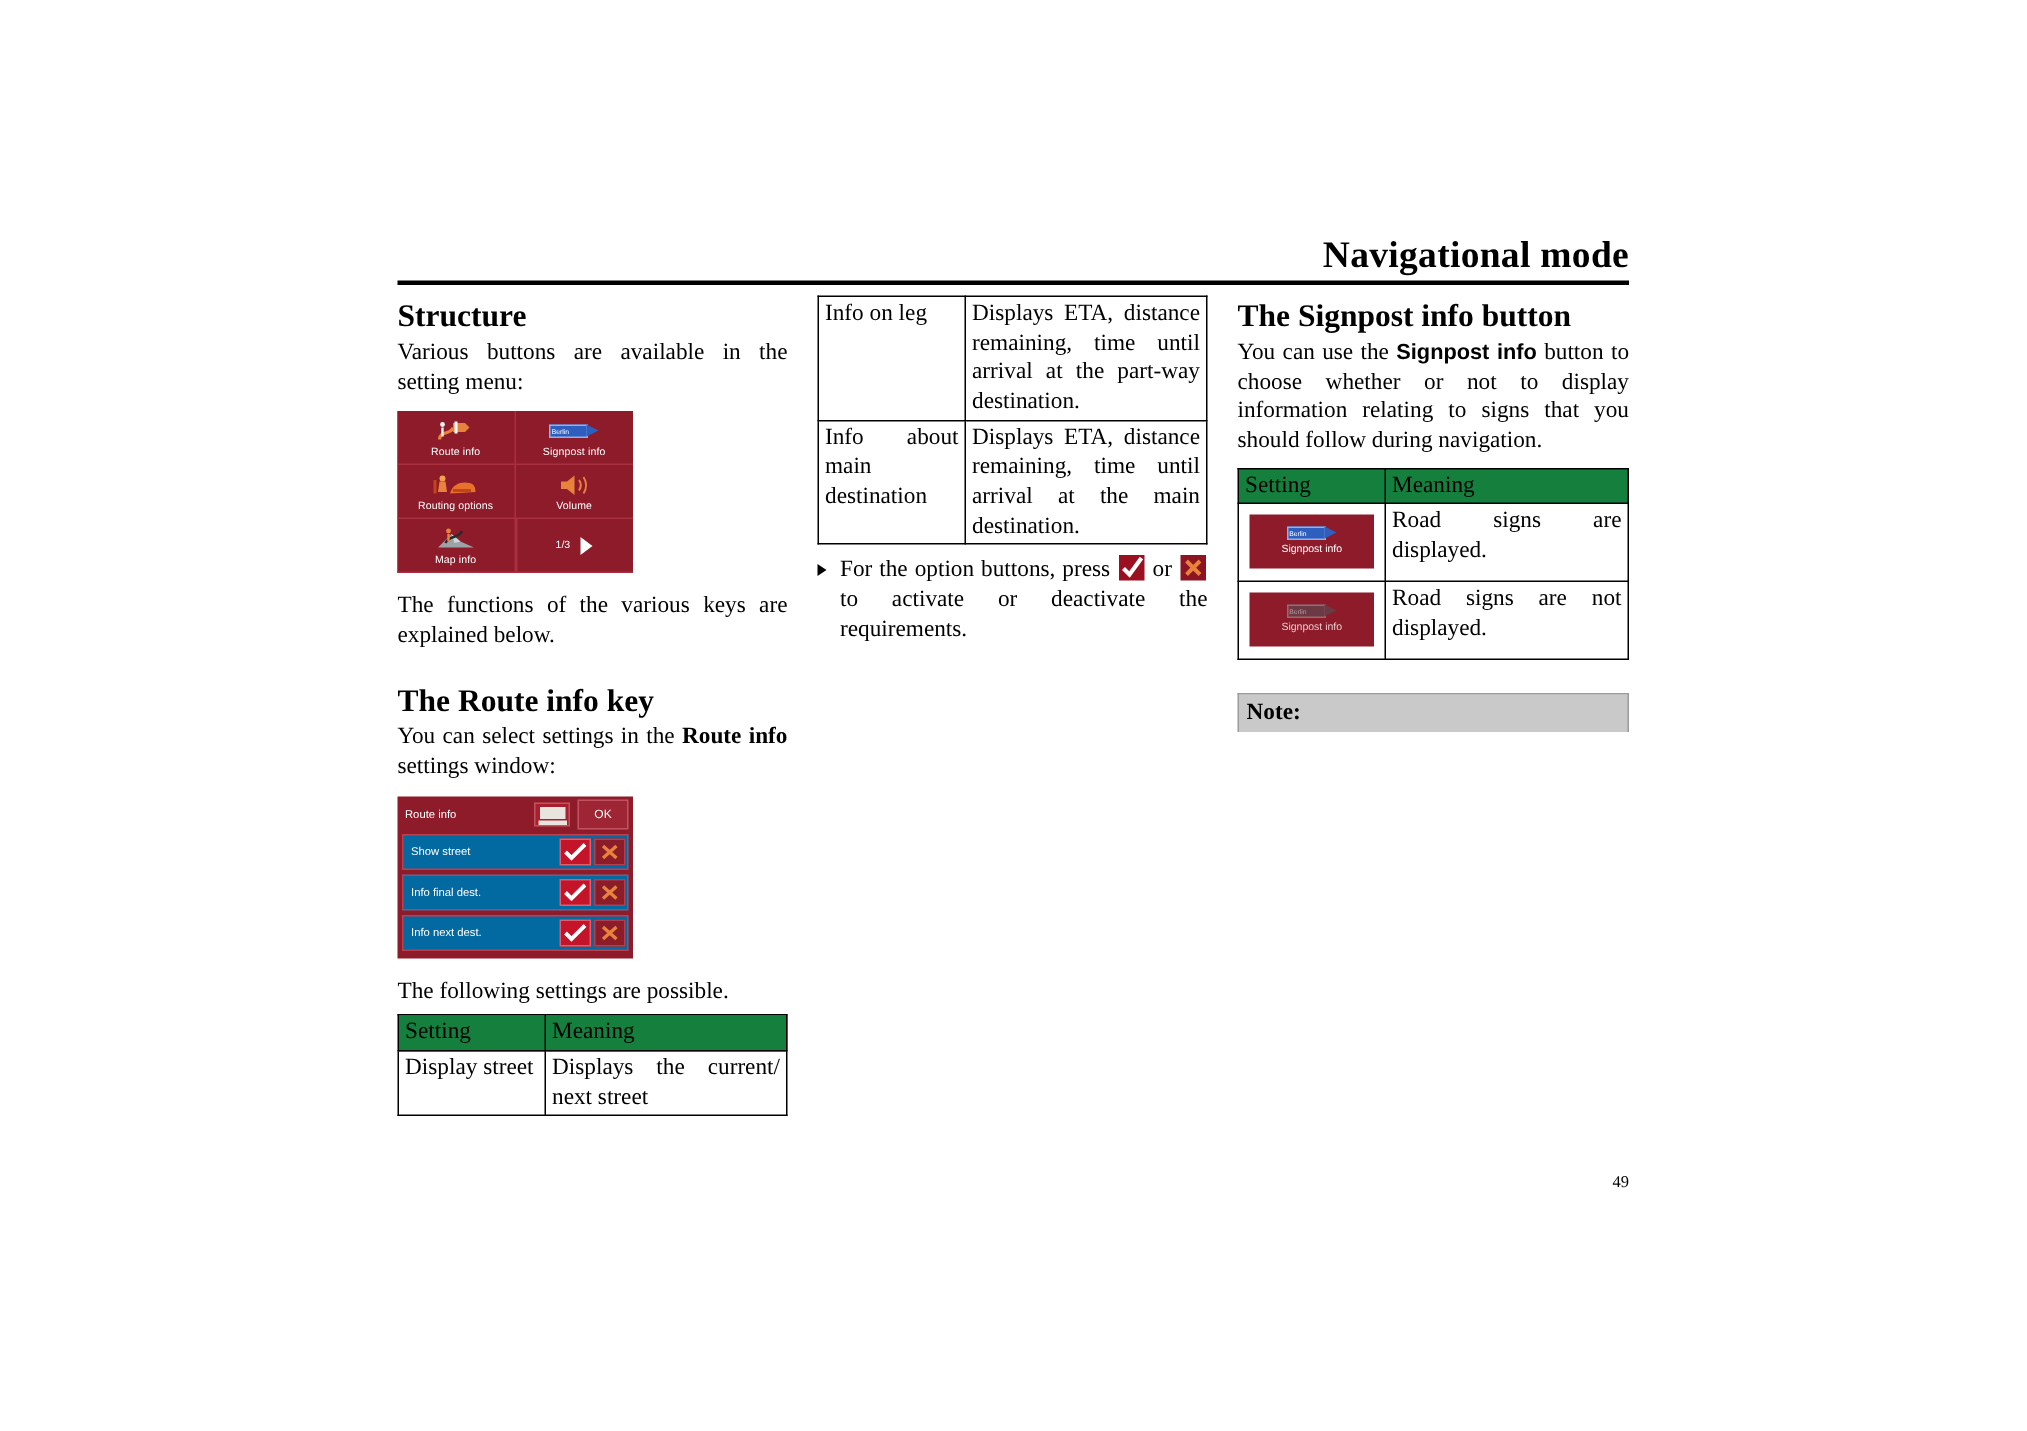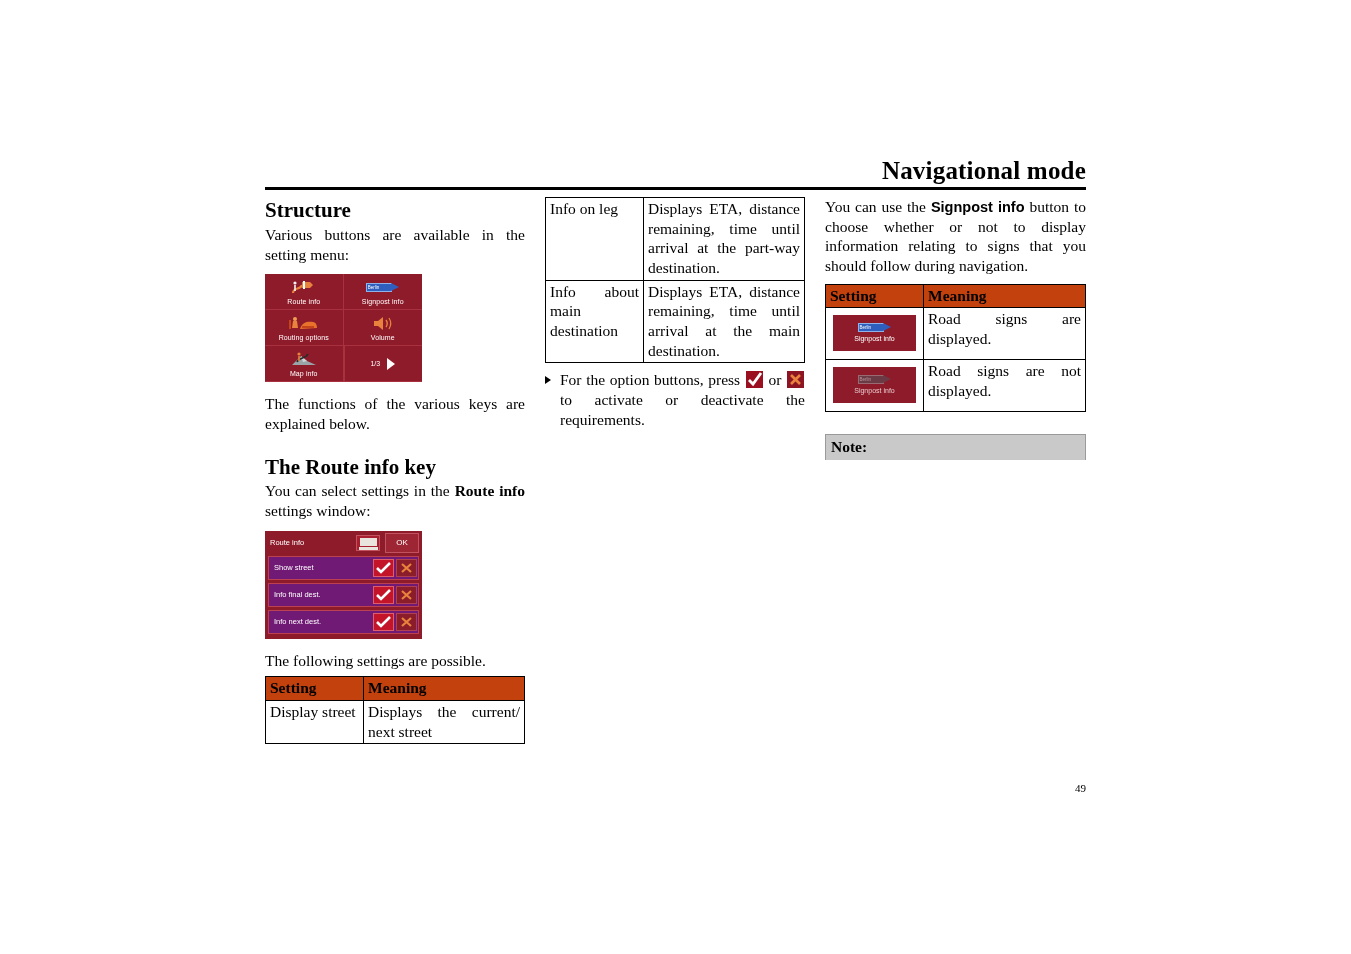--- a/index.html
+++ b/index.html
@@ -97,22 +97,22 @@
     border: 1px solid #000;
     padding: 1px 4px 2px 4px;
     font-family: "Liberation Serif", serif;
     font-size: 15.5px;
     line-height: 1.27;
     vertical-align: top;
     text-align: justify;
     text-justify: inter-word;
   }
   table.doc th {
-    background: #c2410c;
-    font-weight: bold;
+    background: #15803d;
+    font-weight: normal;
     text-align: left;
   }
   .cell-just { text-align: justify; text-justify: inter-word; }
   .cell-left { text-align: left; }
 
   
   ul.bullets { list-style: none; margin: 7px 0 0 0; padding: 0; }
   ul.bullets li {
     position: relative;
     padding-left: 15px;
@@ -272,21 +272,21 @@
     width: 34px; height: 20px;
     background: #9e2533;
     border: 1px solid #c25260;
     box-sizing: border-box;
     display: flex; align-items: center; justify-content: center;
     font-family: "Liberation Sans", sans-serif;
     font-size: 8px; color: #ffffff;
   }
   .rw-row {
     height: 24px;
-    background: #701a75;
+    background: #0369a1;
     border: 1px solid #bb4150;
     box-sizing: border-box;
     display: flex;
     align-items: center;
     position: relative;
   }
   .rw-row .lbl {
     font-family: "Liberation Sans", sans-serif;
     font-size: 7.5px; color: #ffffff;
     padding-left: 5px;
@@ -547,20 +547,21 @@
               </svg></span><span> or </span><span class="ic-cross"><svg width="17" height="17" viewBox="0 0 17 17">
                 <path d="M4 4 L13 13 M13 4 L4 13" stroke="#e8823c" stroke-width="2.6" fill="none"></path>
               </svg></span><span> to activate or deactivate the requirements.</span>
         </li>
       </ul>
 
     </div>
 
     <div class="col col-right">
 
+      <h3 class="sub">The Signpost info button</h3>
       <p class="body"><span>You can use the </span><span class="sans-b">Signpost info</span><span> button to choose whether or not to display information relating to signs that you should follow during navigation.</span></p>
 
       <div style="height:8px"></div>
 
       <table class="doc">
         <colgroup>
             <col style="width:98px">
             <col>
           </colgroup>
         <tbody>

